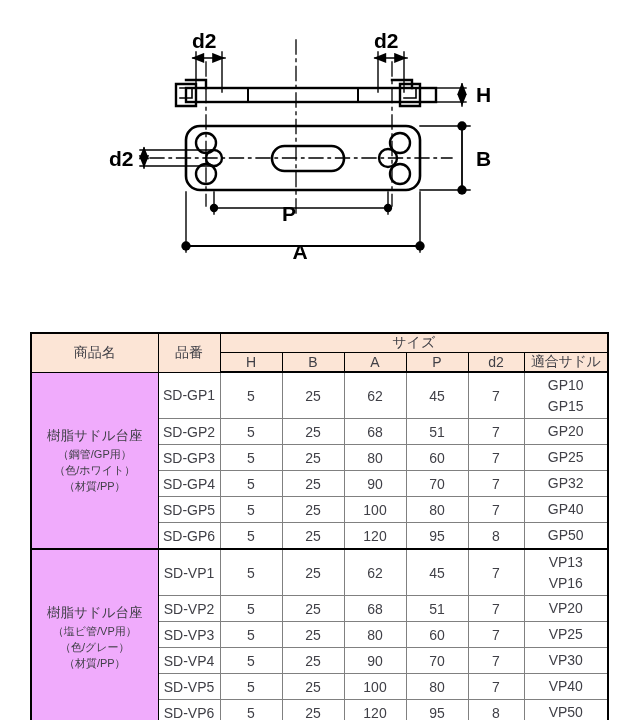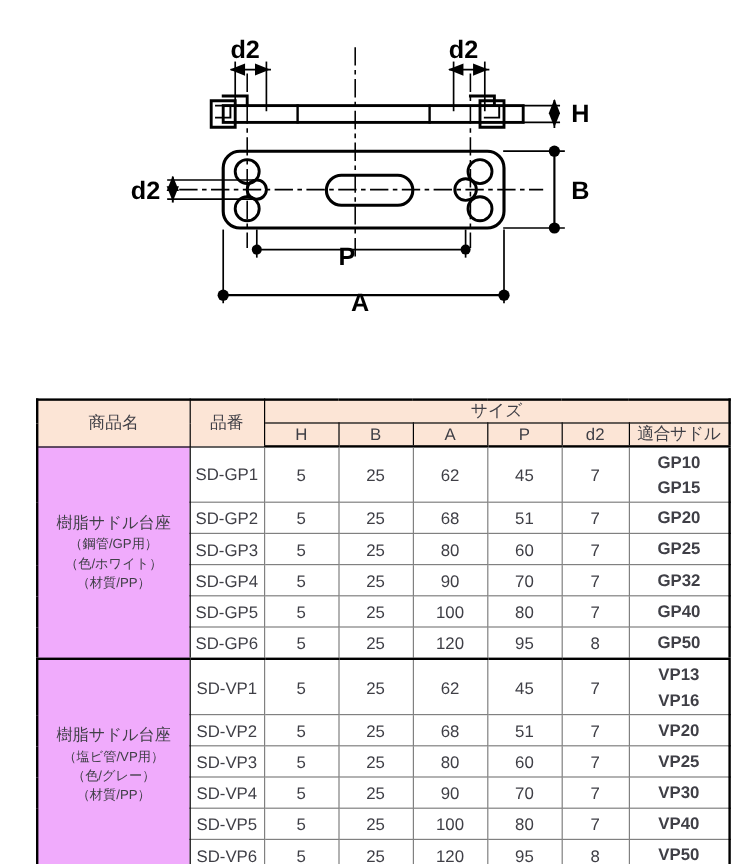--- a/index.html
+++ b/index.html
@@ -45,21 +45,21 @@
     background:#f0abfc;
     color:#3f3f46;
     line-height:1.45;
     padding:4px 2px;
     border:1px solid #000 !important;
   }
   .grp .gname{font-size:13.5px;display:block;margin-bottom:2px;}
   .grp .gsub{font-size:11px;display:block;}
   .code{font-size:14px;letter-spacing:0px;}
   .fit{font-size:13.5px;line-height:1.5;}
-  .fit span{display:block;font-weight:bold;}
+  .fit span{display:block;}
   .row-tall td{height:45px;}
   .row-n td{height:25px;}
   .grpsep td{border-top:2px solid #000 !important;}
   .headsep td,.headsep th{border-bottom:2px solid #000 !important;}
   .colA{width:127px;}
   .colB{width:62px;}
   .colC{width:62px;}
   .colD{width:62px;}
   .colE{width:62px;}
   .colF{width:62px;}

